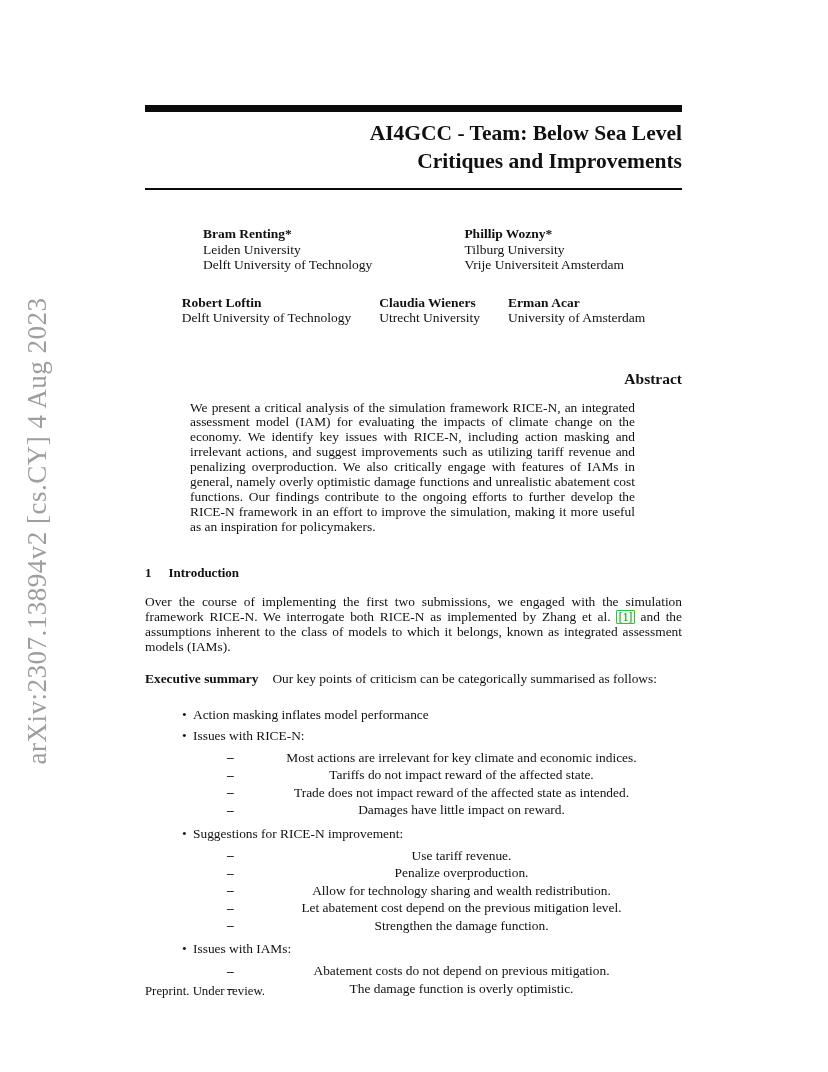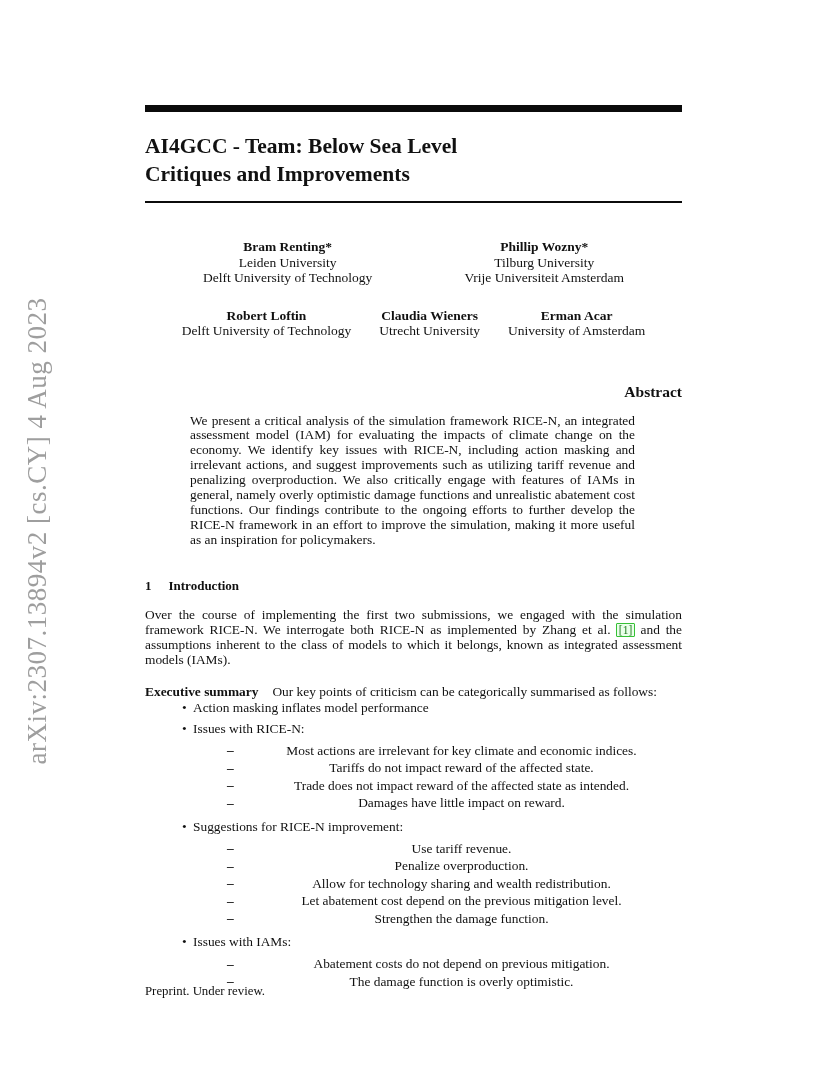--- a/index.html
+++ b/index.html
@@ -22,27 +22,27 @@
     letter-spacing:0.5px;
   }
   .content{
     position:absolute;
     left:145px;top:0;
     width:537px;
   }
   .rule-thick{margin-top:105px;height:7px;background:#0b0b0b;}
   .rule-thin{margin-top:13px;height:2px;background:#0b0b0b;}
   .title{
-    margin-top:20px;
-    text-align:left;
+    margin-top:7px;
+    text-align:right;
     font-weight:bold;
     font-size:21.5px;
     line-height:28px;
   }
-  .authors-row{display:flex;justify-content:center;text-align:center;}
+  .authors-row{display:flex;justify-content:center;text-align:left;}
   .authors-row-1{margin-top:36px;gap:92px;}
   .authors-row-2{margin-top:22px;gap:28px;}
   .author{font-size:13.5px;line-height:15.5px;}
   .author .name{font-weight:bold;}
   .abstract-heading{
     margin-top:44px;
     text-align:right;
     font-weight:bold;
     font-size:15.5px;
   }
@@ -74,21 +74,21 @@
     padding:0 1.5px;
     border-radius:1px;
     cursor:pointer;
   }
   .exec-para{
     margin-top:17px;
     font-size:13.4px;
     line-height:15.2px;
   }
   .exec-label{font-weight:bold;margin-right:14px;}
-  .blist{margin-top:0;font-size:13.4px;}
+  .blist{margin-top:20px;font-size:13.4px;}
   .li1{
     position:relative;
     padding-left:48px;
     line-height:16px;
     margin-bottom:5px;
   }
   .li1::before{
     content:"\2022";
     position:absolute;left:37px;top:0;
   }

